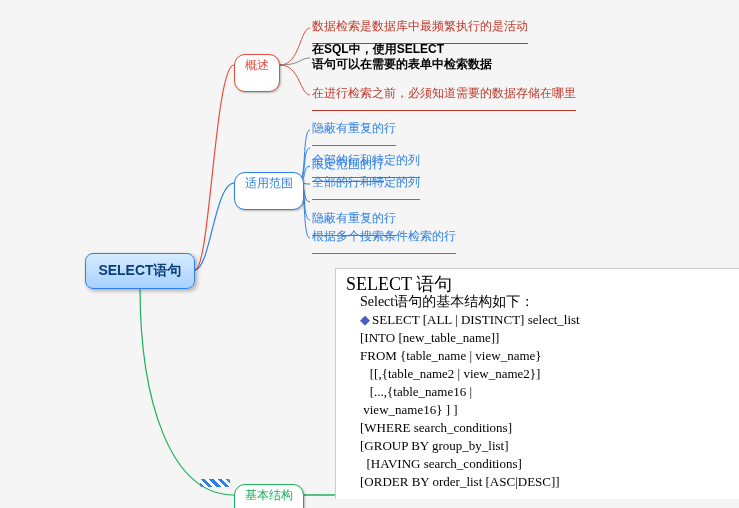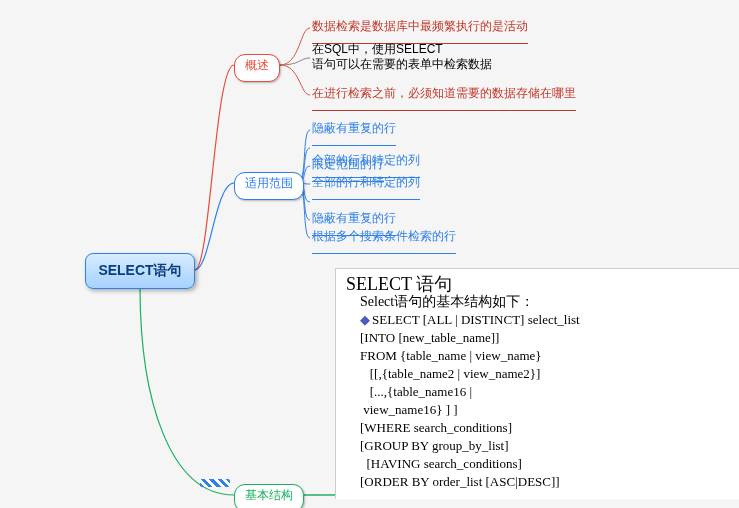--- a/index.html
+++ b/index.html
@@ -36,21 +36,21 @@
     border: 1px solid #2f80e8;
     border-radius: 8px;
     color: #0a3e7a;
     font-weight: bold;
     font-size: 14px;
     line-height: 32px;
     text-align: center;
     box-shadow: 2px 2px 4px rgba(0,0,0,0.3);
   }
   .branch {
-    height: 28px;
+    height: 38px;
     line-height: 20px;
     padding: 0 10px;
     border-radius: 11px;
     background: #fff;
     box-shadow: 1px 1px 2px rgba(0,0,0,0.25);
     font-size: 12px;
     white-space: nowrap;
     border: 1px solid;
   }
   .branch.red  { left: 234px; top: 54px;  border-color: #e74c3c; color:#e74c3c; }
@@ -124,21 +124,21 @@
 
   <div class="node root">SELECT语句</div>
 
   <div class="node branch red">概述</div>
   <div class="node branch blue">适用范围</div>
   <div class="bstripe"></div>
   <div class="node branch grn">基本结构</div>
   <div class="grdot" style="left:726px; top:459px;"></div>
 
   <div class="leaf red" style="left:312px; top:18px;">数据检索是数据库中最频繁执行的是活动</div>
-  <div class="leaf blk" style="left:312px; top:42px; line-height:15px;">
+  <div class="leaf blk" style="left:312px; top:42px; line-height:15px;font-weight:bold;">
      <span>在SQL中，使用SELECT<br>语句可以在需要的表单中检索数据</span>
   </div>
   <div class="leaf red" style="left:312px; top:85px;">在进行检索之前，必须知道需要的数据存储在哪里</div>
 
   <div class="leaf blue" style="left:312px; top:120px;">隐蔽有重复的行</div>
   <div class="leaf blue" style="left:312px; top:138px;margin-top:14px;">全部的行和特定的列</div>
   <div class="leaf blue" style="left:312px; top:156px;">限定范围的行</div>
   <div class="leaf blue" style="left:312px; top:174px;">全部的行和特定的列</div>
   <div class="leaf blue" style="left:312px; top:228px;">根据多个搜索条件检索的行</div>
   <div class="leaf blue" style="left:312px; top:210px;">隐蔽有重复的行</div>

